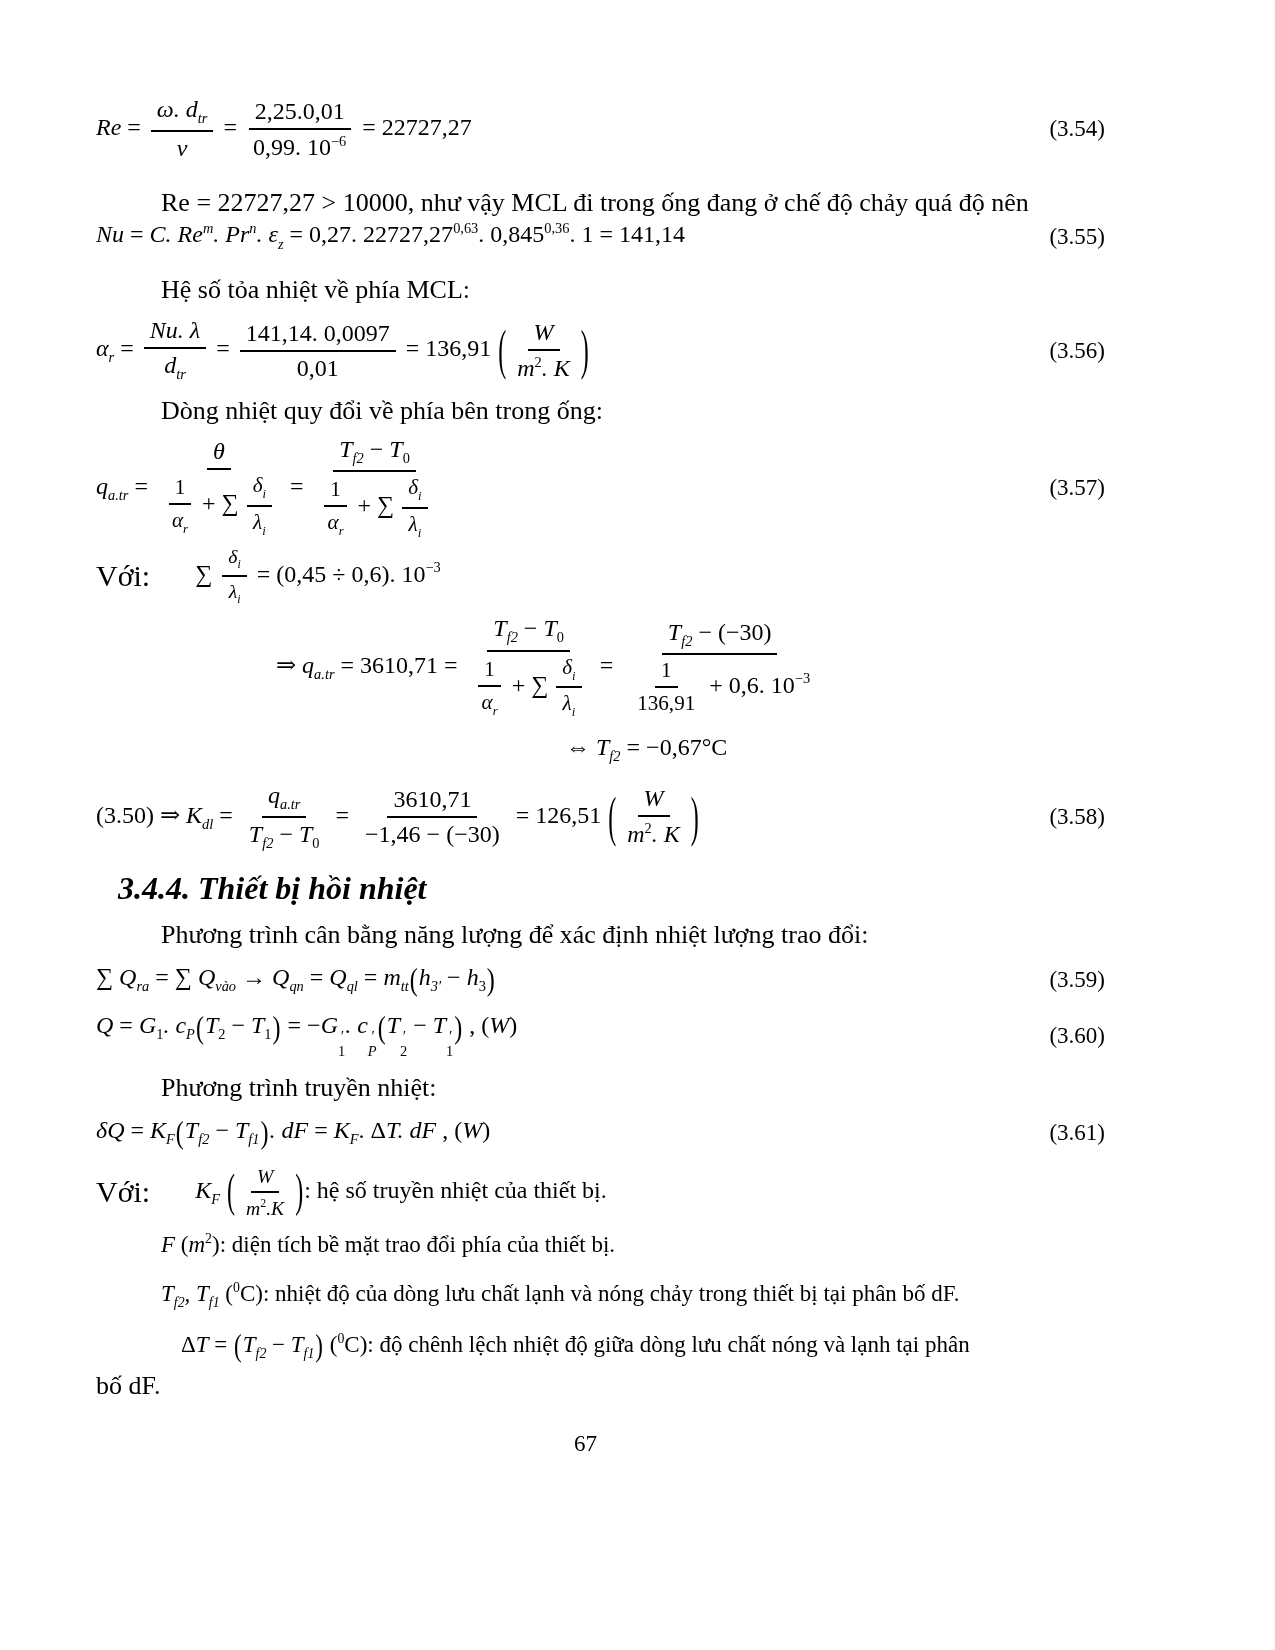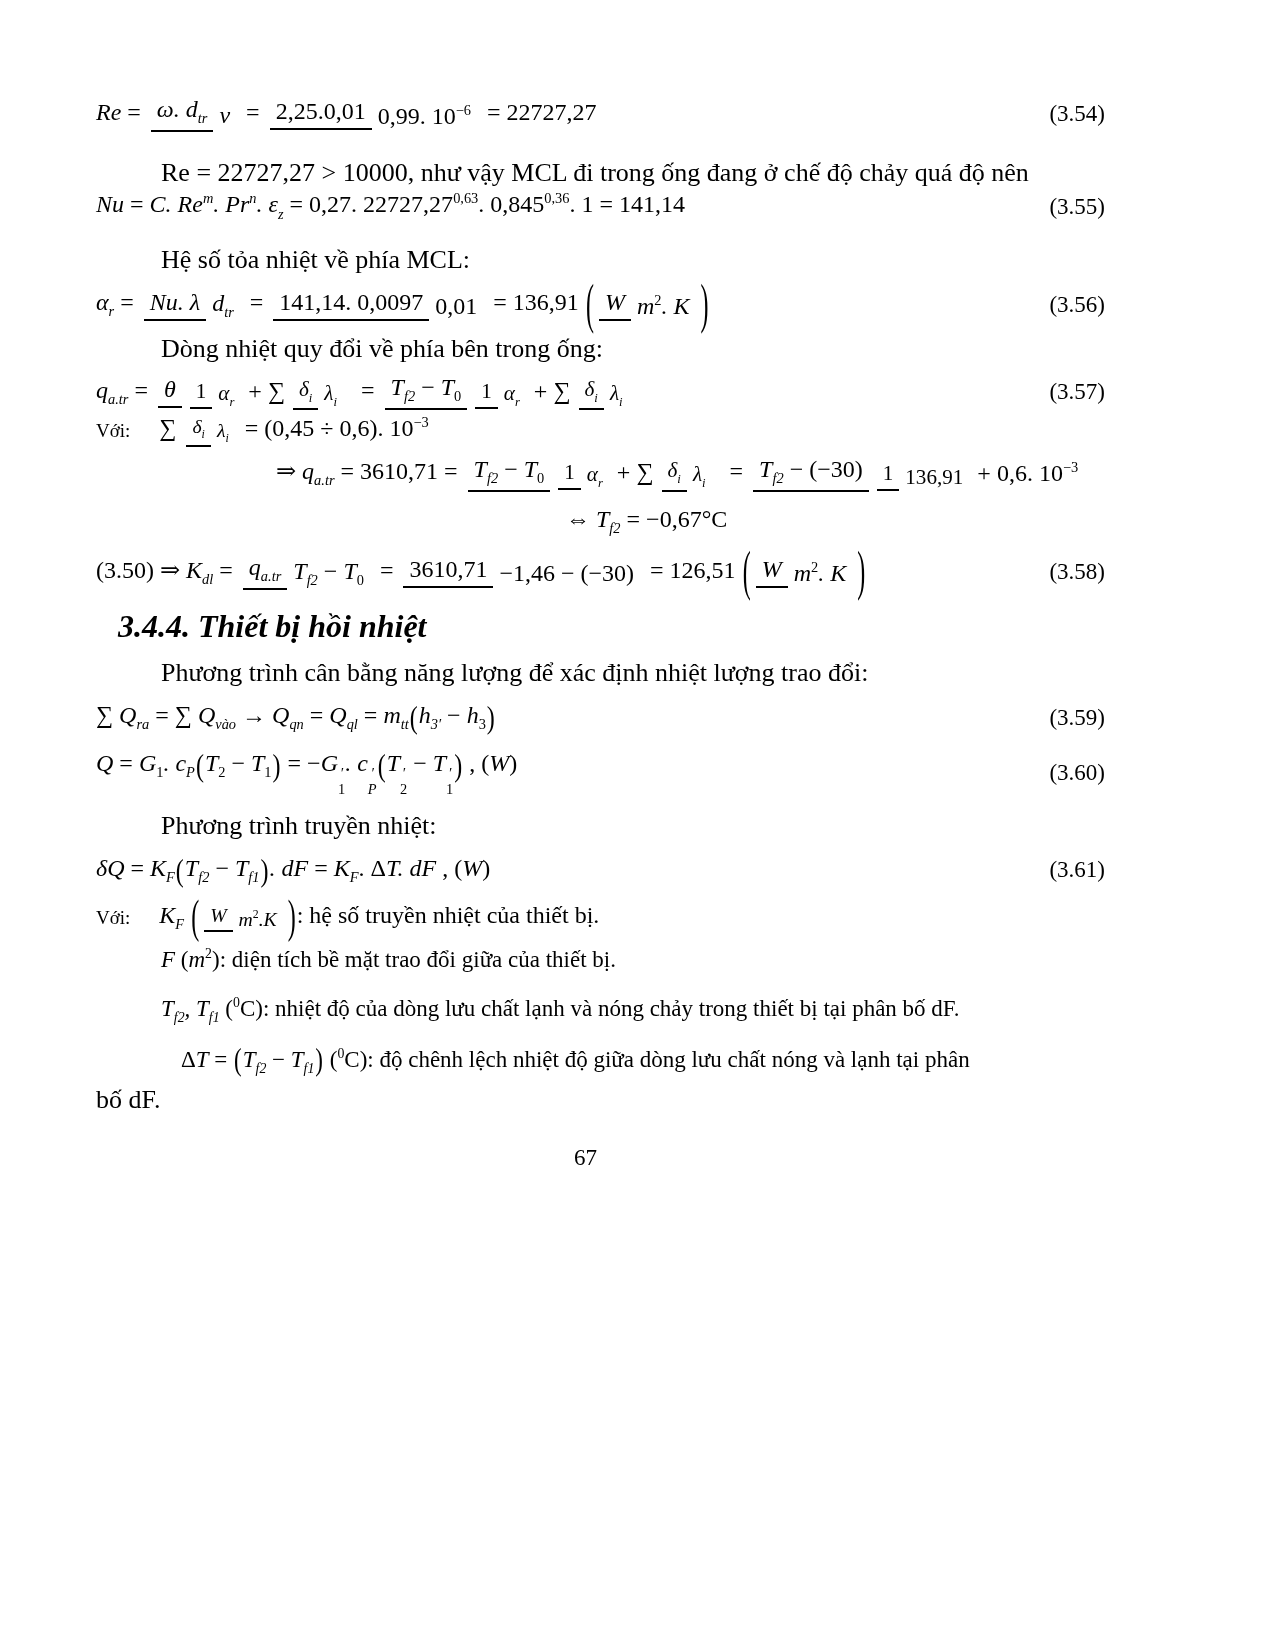--- a/index.html
+++ b/index.html
@@ -9,26 +9,26 @@
   }
   .page { box-sizing:border-box; width:1275px; height:1650px; padding:96px 170px 0 96px; overflow:hidden; }
   .textline { font-size:26px; line-height:34px; }
   .ind  { padding-left:65px; }
   .ind2 { padding-left:85px; }
   .heading { font-size:32px; line-height:32px; font-weight:bold; font-style:italic; padding-left:22px; }
   .eqrow { display:flex; align-items:center; justify-content:space-between; font-size:24px; }
   .eqrow.noTag { justify-content:flex-start; }
   .eq { white-space:nowrap; }
   .eqtag { font-size:23px; flex:none; margin-left:12px; }
-  .voilabel { font-size:19px; margin-right:29px; }
+  .voilabel { font-size:30px; margin-right:45px; }
   .it { font-style:italic; }
   .up { font-style:normal; }
   .sub { font-size:60%; vertical-align:-0.45em; }
   .sup { font-size:60%; vertical-align:0.65em; }
-  .frac { display:inline-flex; align-items:center; vertical-align:middle; margin:0 4px; }
+  .frac { display:inline-flex; flex-direction:column; align-items:center; vertical-align:middle; margin:0 4px; }
   .frac.sm { font-size:82%; }
   .fn, .fd { display:block; white-space:nowrap; text-align:center; padding:0 6px; }
   .fn { border-bottom:2px solid #000; padding-bottom:3px; }
   .fd { padding-top:3px; }
   .fn .frac, .fd .frac { font-size:88%; margin:0 2px; }
   .bigp { display:inline-block; vertical-align:middle; margin:0 1px; }
   .stack { display:inline-flex; flex-direction:column; align-items:center; vertical-align:-0.55em; font-size:60%; line-height:1.05; }
   .pageno { text-align:center; font-size:23px; margin:28px -170px 16px -200px; }
   .mb4{margin-bottom:4px}.mb6{margin-bottom:6px}.mb8{margin-bottom:8px}.mb10{margin-bottom:10px}
   .mb12{margin-bottom:12px}.mb14{margin-bottom:14px}.mb16{margin-bottom:16px}.mb18{margin-bottom:18px}
@@ -180,21 +180,21 @@
 
   <div class="eqrow noTag mb12">
     <span class="voilabel">Với:</span>
     <span class="eq"><span class="tok it">K</span><span class="sub it">F</span><span class="tok up"> </span><span class="bigp" style="transform: scaleY(1.9);">(</span><span class="frac sm">
           <span class="fn"><span class="tok it">W</span></span>
           <span class="fd"><span class="tok it">m</span><span class="sup up">2</span><span class="tok it">.K</span></span>
         </span><span class="bigp" style="transform: scaleY(1.9);">)</span><span class="tok up">: hệ số truyền nhiệt của thiết bị.</span></span>
   </div>
 
   <div class="eqrow noTag ind mb22" style="font-size:23px">
-    <span class="eq"><span class="tok it">F</span><span class="tok up"> (</span><span class="tok it">m</span><span class="sup up">2</span><span class="tok up">): diện tích bề mặt trao đổi giữa của thiết bị.</span></span>
+    <span class="eq"><span class="tok it">F</span><span class="tok up"> (</span><span class="tok it">m</span><span class="sup up">2</span><span class="tok up">): diện tích bề mặt trao đổi phía của thiết bị.</span></span>
   </div>
 
   <div class="eqrow noTag ind mb20" style="font-size:23px">
     <span class="eq"><span class="tok it">T</span><span class="sub it">f2</span><span class="tok it">, T</span><span class="sub it">f1</span><span class="tok up"> (</span><span class="sup up">0</span><span class="tok up">C): nhiệt độ của dòng lưu chất lạnh và nóng chảy trong thiết bị tại phân bố dF.</span></span>
   </div>
 
   <div class="eqrow noTag ind2 mb6" style="font-size:23px">
     <span class="eq"><span class="tok up">Δ</span><span class="tok it">T</span><span class="tok up"> = </span><span class="bigp" style="transform: scaleY(1.35);">(</span><span class="tok it">T</span><span class="sub it">f2</span><span class="tok up"> − </span><span class="tok it">T</span><span class="sub it">f1</span><span class="bigp" style="transform: scaleY(1.35);">)</span><span class="tok up"> (</span><span class="sup up">0</span><span class="tok up">C): độ chênh lệch nhiệt độ giữa dòng lưu chất nóng và lạnh tại phân</span></span>
   </div>
 

